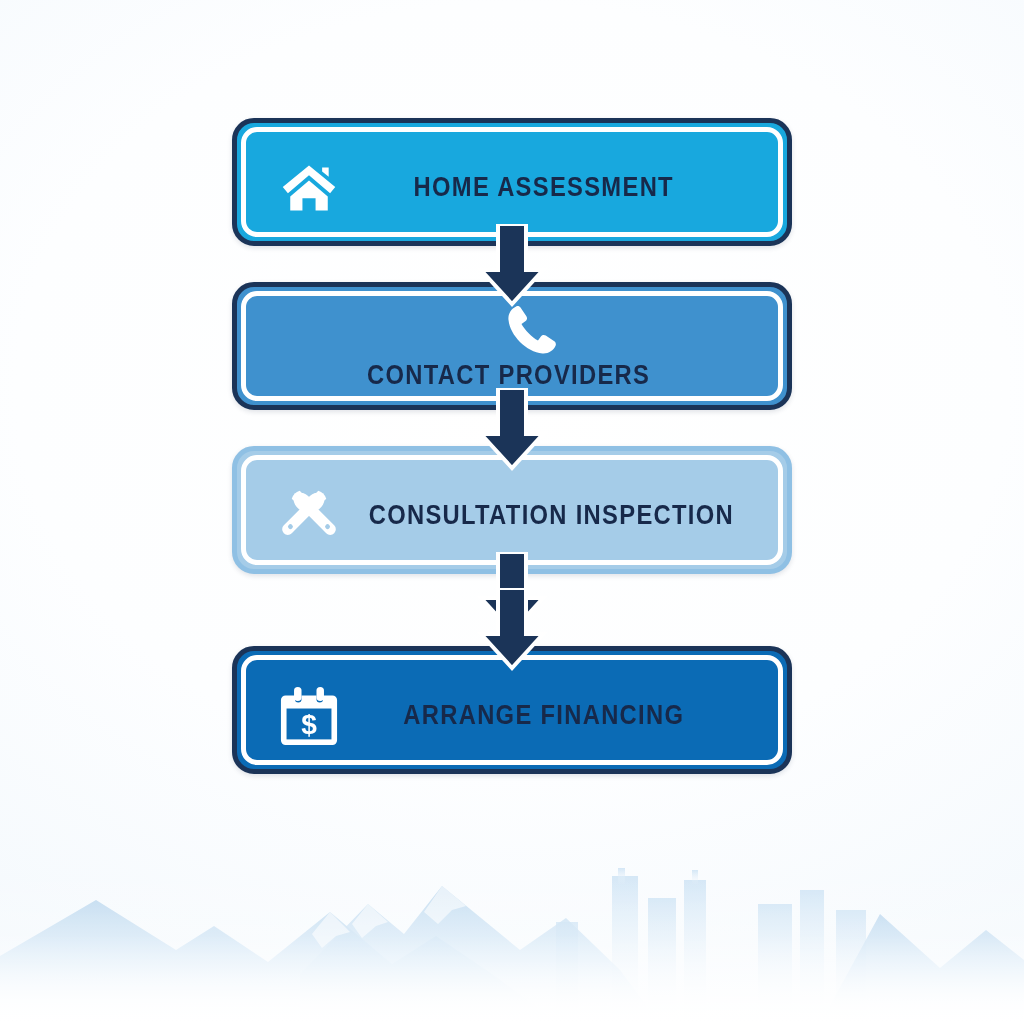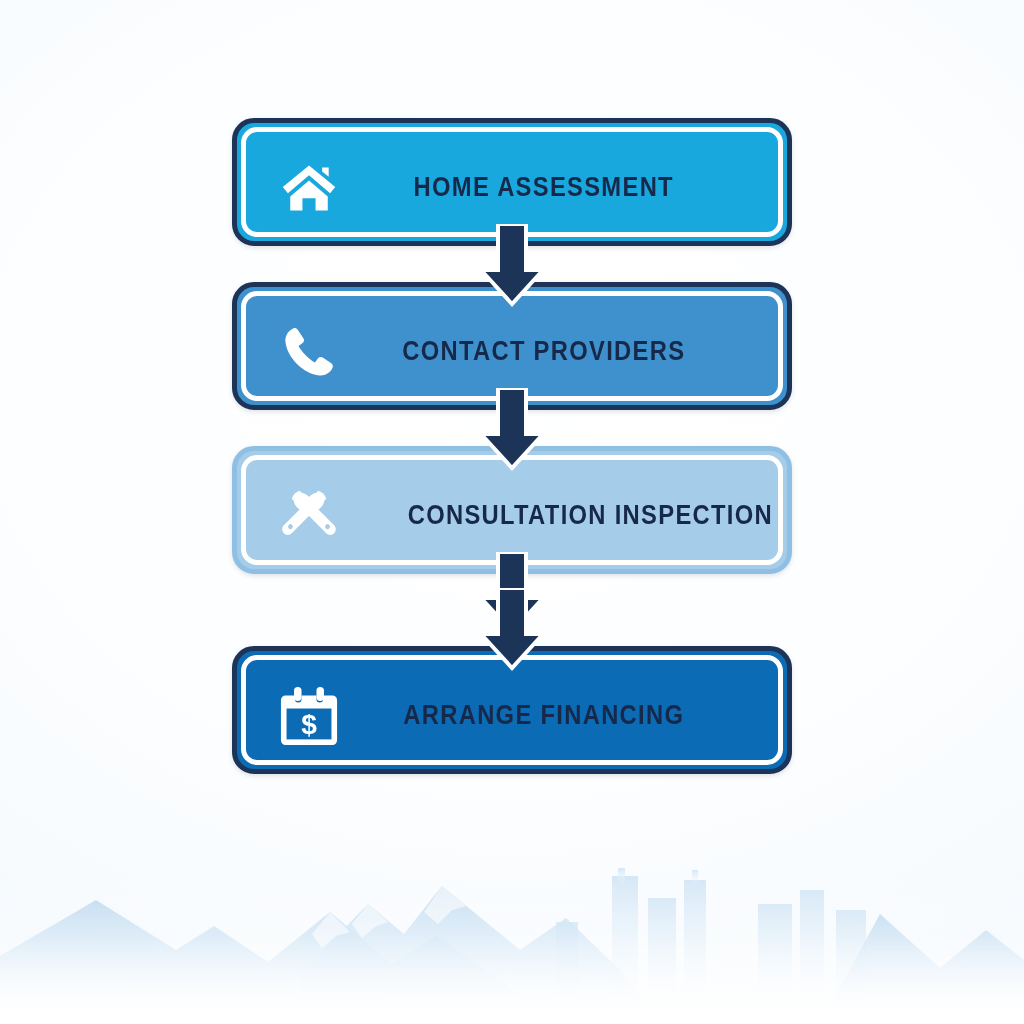--- a/index.html
+++ b/index.html
@@ -178,41 +178,41 @@
     </div>
 
     <div class="connector">
       <span class="arrow">
         <svg width="70" height="84" viewBox="0 0 70 84">
           <path d="M21 0 H49 V46 H66 L35 80 L4 46 H21 Z" fill="#1b3458" stroke="#ffffff" stroke-width="4"></path>
         </svg>
       </span>
     </div>
 
-    <div class="step" style="background:#3f91ce; border-color:#1b3458;">
+    <div class="step" style="background:#3f91ce; border-color:#1b3458;flex-direction:column;">
       <span class="step-icon">
         <svg width="58" height="58" viewBox="0 0 64 64" fill="#ffffff">
           <path d="M14.5 6 C9 8.5 5.5 14 6 20.5 C7.5 38 26 56.5 43.5 58 C50 58.5 55.5 55 58 49.5
                    C58.8 47.7 58.2 45.6 56.6 44.5 L47.2 38.2 C45.5 37 43.2 37.4 42 39 L38.6 43.6
                    C32.2 40.2 23.8 31.8 20.4 25.4 L25 22 C26.6 20.8 27 18.5 25.8 16.8 L19.5 7.4
                    C18.4 5.8 16.3 5.2 14.5 6 Z"></path>
         </svg>
       </span>
       <span class="step-label">CONTACT PROVIDERS</span>
     </div>
 
     <div class="connector">
       <span class="arrow">
         <svg width="70" height="84" viewBox="0 0 70 84">
           <path d="M21 0 H49 V46 H66 L35 80 L4 46 H21 Z" fill="#1b3458" stroke="#ffffff" stroke-width="4"></path>
         </svg>
       </span>
     </div>
 
-    <div class="step" style="background:#a5cce8; border-color:#8fc0e4;gap:39px;">
+    <div class="step" style="background:#a5cce8; border-color:#8fc0e4;">
       <span class="step-icon">
         <svg width="60" height="60" viewBox="0 0 64 64" fill="#ffffff">
           <g transform="rotate(45 32 32)">
             <path d="M26 4 a14 14 0 0 0 -6 21 l0 33 a6 6 0 0 0 12 0 l0 -33 a14 14 0 0 0 -6 -21 z
                      M20 6 l0 9 l6 4 l6 -4 l0 -9 a13 13 0 0 0 -12 0 z"></path>
             <circle cx="26" cy="54" r="2.6" fill="#a5cce8"></circle>
           </g>
           <g transform="rotate(-45 32 32)">
             <path d="M38 4 a14 14 0 0 0 -6 21 l0 33 a6 6 0 0 0 12 0 l0 -33 a14 14 0 0 0 -6 -21 z
                      M32 6 l0 9 l6 4 l6 -4 l0 -9 a13 13 0 0 0 -12 0 z"></path>

